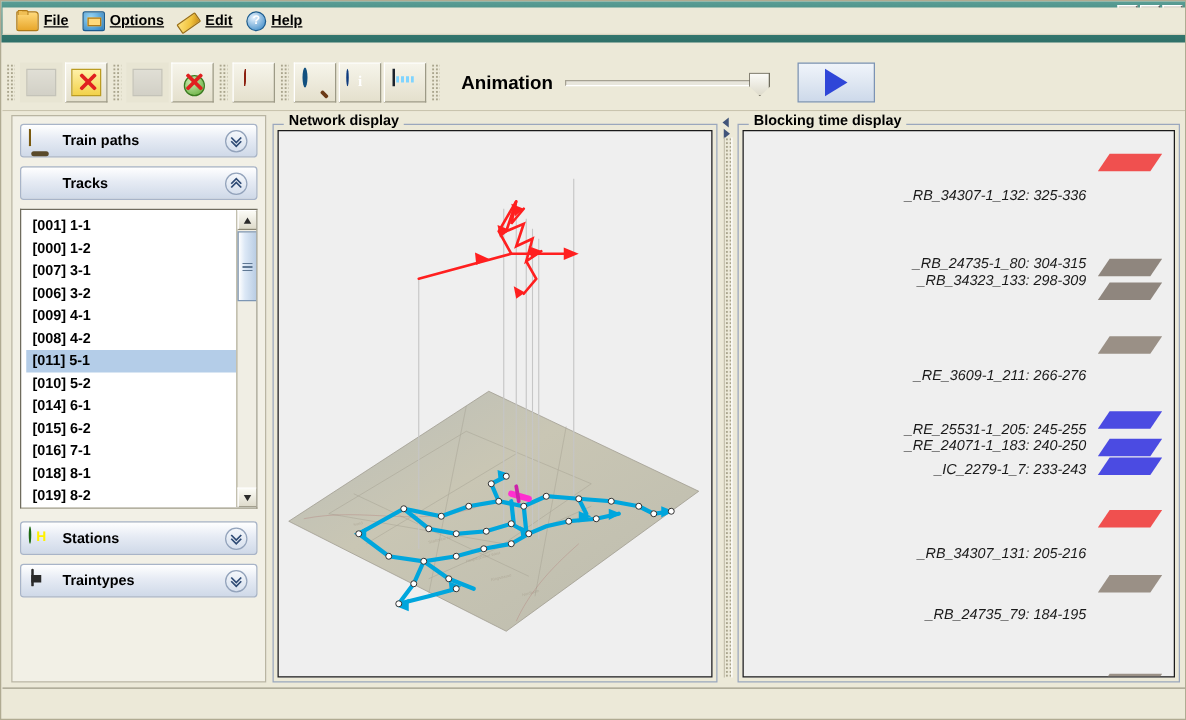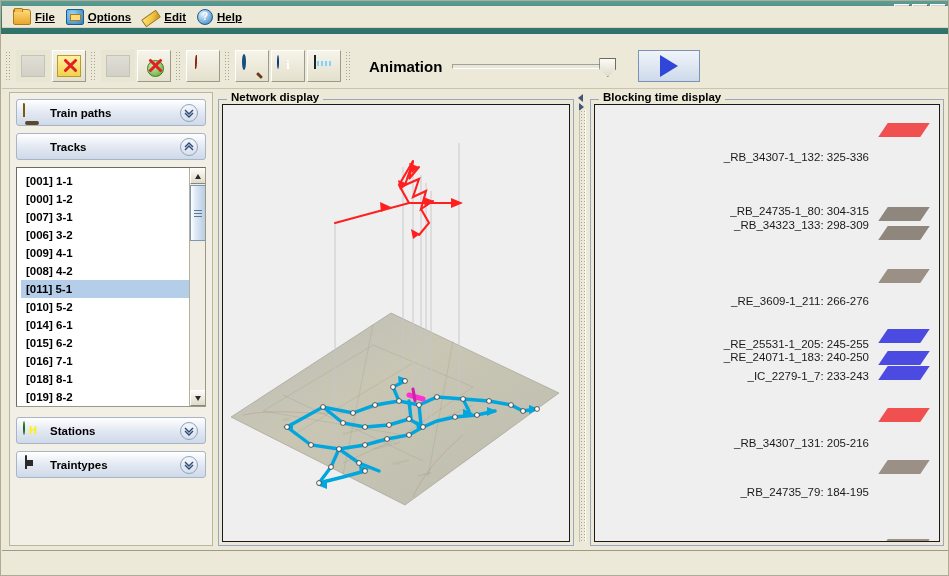--- a/index.html
+++ b/index.html
@@ -370,21 +370,21 @@
 
   
   .statusbar {
     position: absolute; left: 1px; bottom: 1px;
     width: 947px; height: 24px;
     background: #ece9d8;
     border-top: 1px solid #9d9a86;
     box-sizing: border-box;
   }
   .bt-label {
-    font-size: 11.5px; color: #1a1a1a;
+    font-size: 11.5px; font-style: italic; color: #1a1a1a;
     white-space: nowrap; text-align: right;
   }
   .bt-bar {
     position: absolute;
     width: 42px; height: 14px;
   }
   .bt-bar i {
     display: block; width: 100%; height: 100%;
     transform: skewX(-34deg);
   }

